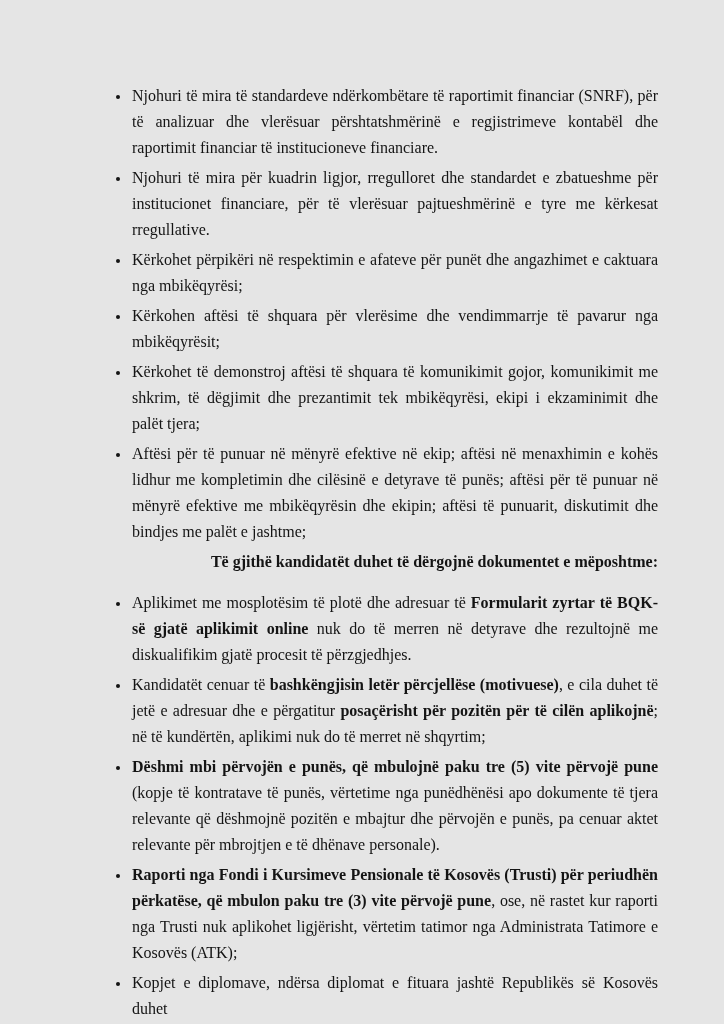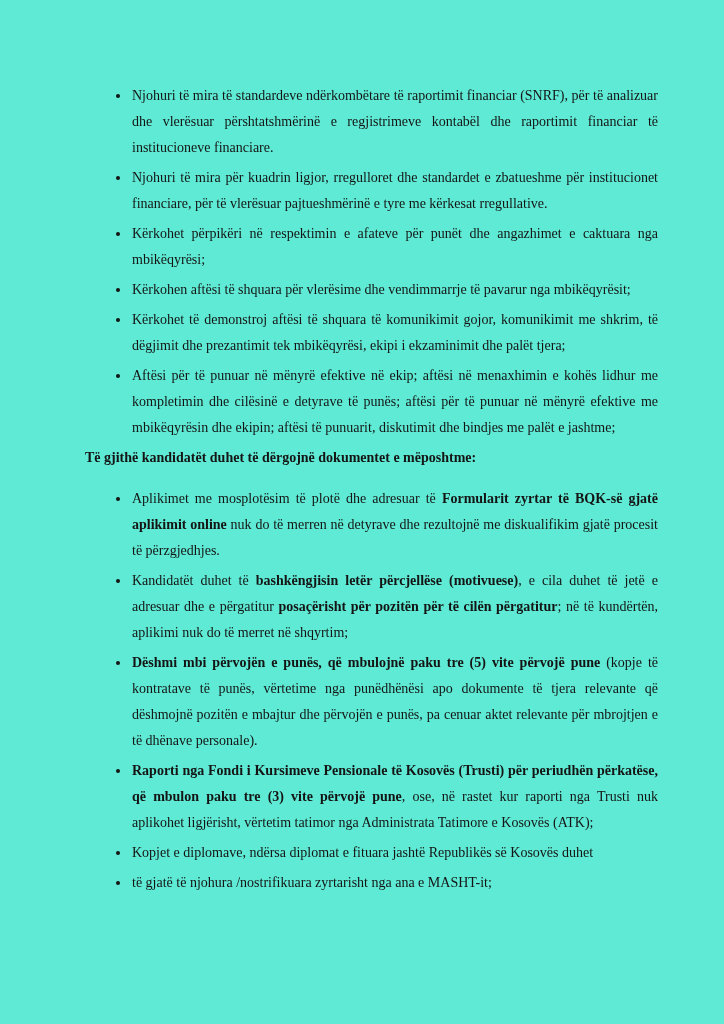--- a/index.html
+++ b/index.html
@@ -5,25 +5,25 @@
   html, body {
     margin: 0;
     padding: 0;
     background: #ffffff;
   }
   .page {
     position: relative;
     width: 724px;
     height: 1024px;
     margin: 0 auto;
-    background: #5eead4;
+    background: #e5e5e5;
     box-sizing: border-box;
     padding: 83px 66px 40px 85px;
     font-family: "Liberation Serif", "DejaVu Serif", serif;
-    font-size: 14px;
+    font-size: 16px;
     line-height: 26px;
     color: #141414;
     overflow: hidden;
   }
   ul.doc-list {
     margin: 0;
     padding: 0 0 0 46px;
     list-style: disc outside;
   }
   ul.doc-list li {
@@ -32,40 +32,40 @@
     padding-left: 1px;
   }
   ul.doc-list li::marker {
     font-size: 13px;
   }
   .b {
     font-weight: bold;
   }
   .doc-heading {
     font-weight: bold;
-    text-align: left;
+    text-align: right;
     margin: 3px 0 15px 0;
   }
 </style>
 </head>
 <body>
 
 <div class="page">
   <ul class="doc-list">
       <li><span>Njohuri të mira të standardeve ndërkombëtare të raportimit financiar (SNRF), për të analizuar dhe vlerësuar përshtatshmërinë e regjistrimeve kontabël dhe raportimit financiar të institucioneve financiare.</span></li>
       <li><span>Njohuri të mira për kuadrin ligjor, rregulloret dhe standardet e zbatueshme për institucionet financiare, për të vlerësuar pajtueshmërinë e tyre me kërkesat rregullative.</span></li>
       <li><span>Kërkohet përpikëri në respektimin e afateve për punët dhe angazhimet e caktuara nga mbikëqyrësi;</span></li>
       <li><span>Kërkohen aftësi të shquara për vlerësime dhe vendimmarrje të pavarur nga mbikëqyrësit;</span></li>
       <li><span>Kërkohet të demonstroj aftësi të shquara të komunikimit gojor, komunikimit me shkrim, të dëgjimit dhe prezantimit tek mbikëqyrësi, ekipi i ekzaminimit dhe palët tjera;</span></li>
       <li><span>Aftësi për të punuar në mënyrë efektive në ekip; aftësi në menaxhimin e kohës lidhur me kompletimin dhe cilësinë e detyrave të punës; aftësi për të punuar në mënyrë efektive me mbikëqyrësin dhe ekipin; aftësi të punuarit, diskutimit dhe bindjes me palët e jashtme;</span></li>
     </ul>
 
   <p class="doc-heading">Të gjithë kandidatët duhet të dërgojnë dokumentet e mëposhtme:</p>
 
   <ul class="doc-list">
       <li><span>Aplikimet me mosplotësim të plotë dhe adresuar të </span><span class="b">Formularit zyrtar të BQK-së gjatë aplikimit online</span><span> nuk do të merren në detyrave dhe rezultojnë me diskualifikim gjatë procesit të përzgjedhjes.</span></li>
-      <li><span>Kandidatët duhet të </span><span class="b">bashkëngjisin letër përcjellëse (motivuese)</span><span>, e cila duhet të jetë e adresuar dhe e përgatitur </span><span class="b">posaçërisht për pozitën për të cilën përgatitur</span><span>; në të kundërtën, aplikimi nuk do të merret në shqyrtim;</span></li>
+      <li><span>Kandidatët cenuar të </span><span class="b">bashkëngjisin letër përcjellëse (motivuese)</span><span>, e cila duhet të jetë e adresuar dhe e përgatitur </span><span class="b">posaçërisht për pozitën për të cilën aplikojnë</span><span>; në të kundërtën, aplikimi nuk do të merret në shqyrtim;</span></li>
       <li><span class="b">Dëshmi mbi përvojën e punës, që mbulojnë paku tre (5) vite përvojë pune</span><span> (kopje të kontratave të punës, vërtetime nga punëdhënësi apo dokumente të tjera relevante që dëshmojnë pozitën e mbajtur dhe përvojën e punës, pa cenuar aktet relevante për mbrojtjen e të dhënave personale).</span></li>
       <li><span class="b">Raporti nga Fondi i Kursimeve Pensionale të Kosovës (Trusti) për periudhën përkatëse, që mbulon paku tre (3) vite përvojë pune</span><span>, ose, në rastet kur raporti nga Trusti nuk aplikohet ligjërisht, vërtetim tatimor nga Administrata Tatimore e Kosovës (ATK);</span></li>
       <li><span>Kopjet e diplomave, ndërsa diplomat e fituara jashtë Republikës së Kosovës duhet</span></li>
       <li><span>të gjatë të njohura /nostrifikuara zyrtarisht nga ana e MASHT-it;</span></li>
     </ul>
 </div>
 
 </body></html>

